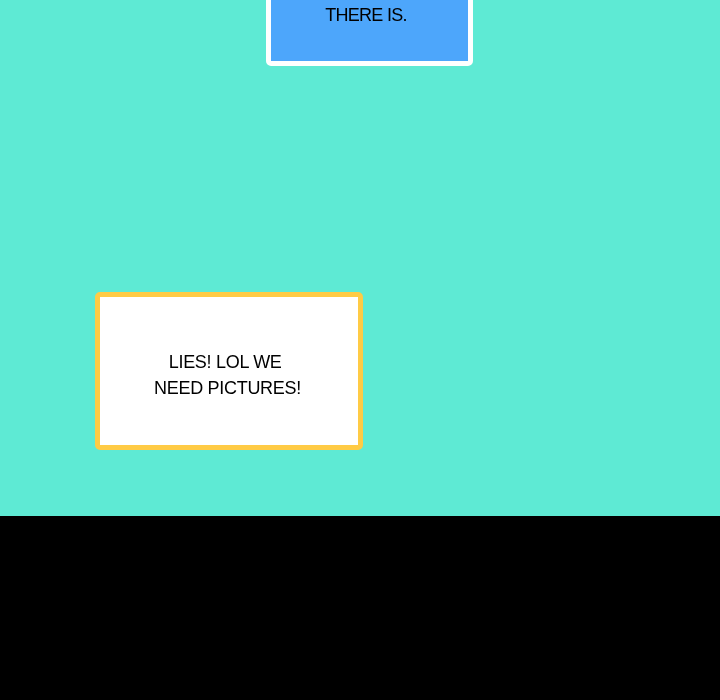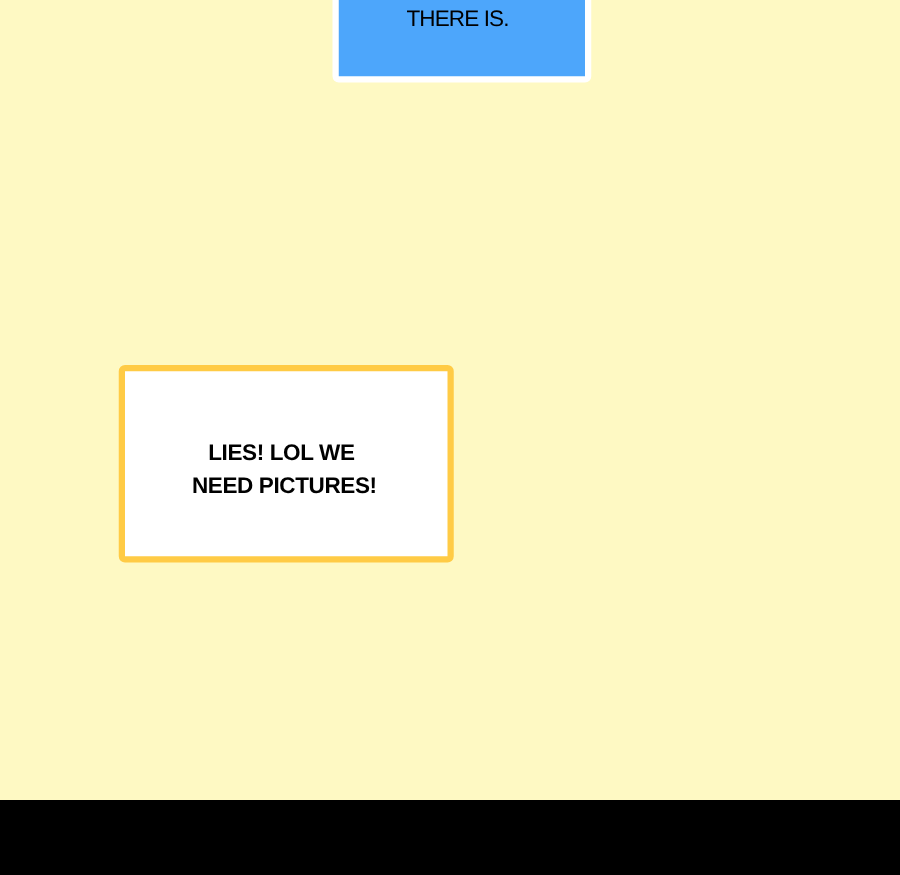--- a/index.html
+++ b/index.html
@@ -1,19 +1,19 @@
 <!DOCTYPE html>
 <html><head>
 <meta charset="utf-8">
 <title>Sticky note board</title>
 <style>
   html,body{margin:0;padding:0;background:#000000;width:720px;height:700px;overflow:hidden;}
   body{font-family:"Liberation Sans",sans-serif;-webkit-font-smoothing:antialiased;}
 
-  .stage{position:relative;width:720px;height:640px;background:#fef9c3;overflow:hidden;}
+  .stage{position:relative;width:720px;height:516px;background:#5eead4;overflow:hidden;}
 
   .card{
     position:absolute;
     box-sizing:border-box;
     border-style:solid;
     border-width:5px;
     border-radius:5px;
     display:flex;
     align-items:center;
     justify-content:center;
@@ -23,21 +23,21 @@
     display:block;
     font-size:18px;
     line-height:26px;
     color:#000000;
     white-space:pre;
     transform:translateY(4px);
   }
 
   
   #card-blue .txt{letter-spacing:-0.7px;margin-right:7px;}
-  #card-yellow .txt{letter-spacing:-0.3px;margin-right:3px;font-weight:bold;}
+  #card-yellow .txt{letter-spacing:-0.3px;margin-right:3px;}
   #card-yellow-2 .txt{letter-spacing:-0.3px;}
 
   #card-blue{border-color:#ffffff;background:#4da6fb;}
   #card-yellow{border-color:#ffcb45;background:#ffffff;}
   #card-yellow-2{border-color:#ffcb45;background:#ffffff;}
 </style>
 </head>
 <body>
 
 <div class="stage">

